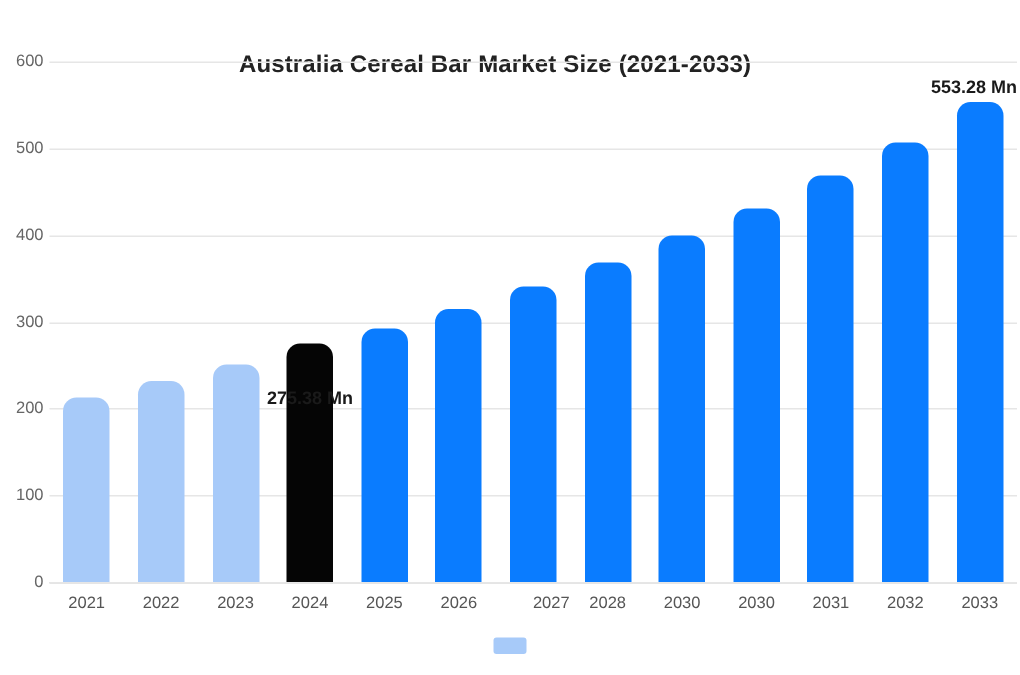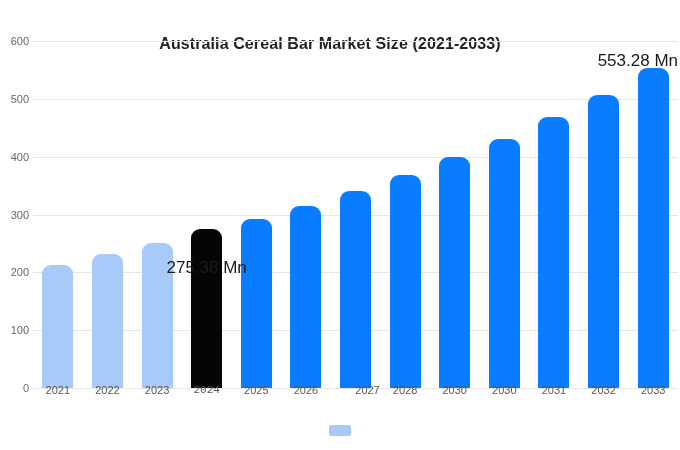--- a/index.html
+++ b/index.html
@@ -70,28 +70,28 @@
     height: 347px;
   }
   .bar {
     position: absolute;
     bottom: 0;
     border-top-left-radius: 9px;
     border-top-right-radius: 9px;
   }
   .bar-label {
     position: absolute;
-    font-size: 17px;
-    font-weight: normal;
+    font-size: 12px;
+    font-weight: bold;
     color: #1a1a1a;
     white-space: nowrap;
   }
   .xtick {
     position: absolute;
-    top: 384px;
+    top: 396px;
     font-size: 11px;
     color: #555555;
     text-align: center;
     transform: translateX(-50%);
   }
   #legend {
     position: absolute;
     left: 0;
     top: 425px;
     width: 680px;
@@ -154,21 +154,21 @@
       <div class="bar" style="left: 604.692px; width: 31px; height: 319.98px; background: rgb(10, 124, 255);"></div>
     </div>
 
   <div id="legend">
     <span id="legend-swatch"></span>
   </div>
 
 <div class="xtick" style="left: 57.8077px;">2021</div>
     <div class="xtick" style="left: 107.423px;">2022</div>
     <div class="xtick" style="left: 157.038px;">2023</div>
-    <div class="xtick" style="left: 206.654px; font-family: Liberation Mono, monospace;">2024</div>
+    <div class="xtick" style="left: 206.654px;">2024</div>
     <div class="bar-label" style="top: 211.739px; left: 206.654px; transform: translateX(-50%); margin-top: 46px;">275.38 Mn</div>
     <div class="xtick" style="left: 256.269px;">2025</div>
     <div class="xtick" style="left: 305.885px;">2026</div>
     <div class="xtick" style="left: 355.5px; margin-left: 12px;">2027</div>
     <div class="xtick" style="left: 405.115px;">2028</div>
     <div class="xtick" style="left: 454.731px;">2030</div>
     <div class="xtick" style="left: 504.346px;">2030</div>
     <div class="xtick" style="left: 553.962px;">2031</div>
     <div class="xtick" style="left: 603.577px;">2032</div>
     <div class="xtick" style="left: 653.192px;">2033</div>

